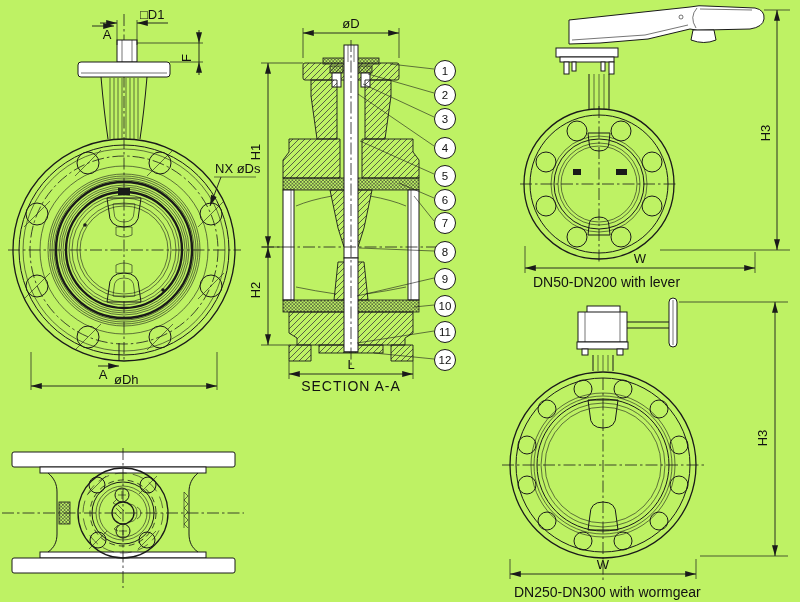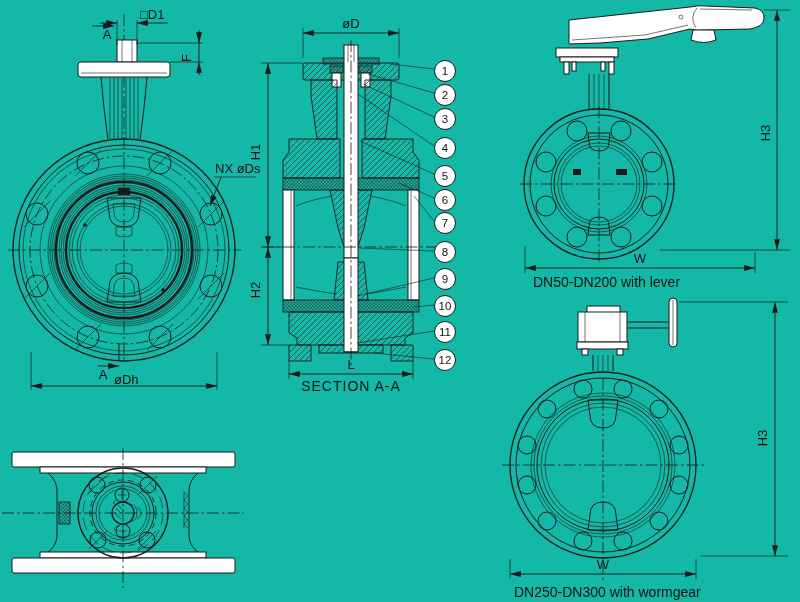--- a/index.html
+++ b/index.html
@@ -1,16 +1,16 @@
 <!DOCTYPE html>
 <html><head>
 <meta charset="utf-8">
 <style>
   html,body{margin:0;padding:0;background:#ffffff;}
-  .stage{position:relative;width:800px;height:602px;background:#14b8a6;overflow:hidden;
+  .stage{position:relative;width:800px;height:602px;background:#bef264;overflow:hidden;
          font-family:"Liberation Sans","DejaVu Sans",sans-serif;}
   svg{display:block;}
   .ln{fill:none;stroke:#1a1a1a;stroke-width:1;}
   .w{fill:#ffffff;stroke:#1a1a1a;stroke-width:1;}
   .thin{fill:none;stroke:#1a1a1a;stroke-width:0.6;}
   .med{fill:none;stroke:#1a1a1a;stroke-width:1.3;}
   .thick{fill:none;stroke:#1a1a1a;stroke-width:2.4;}
   .cl{fill:none;stroke:#1a1a1a;stroke-width:0.8;stroke-dasharray:12 3 2.5 3;}
   .dash{fill:none;stroke:#1a1a1a;stroke-width:0.8;stroke-dasharray:6 4;}
   .dim{fill:none;stroke:#1a1a1a;stroke-width:0.9;}

